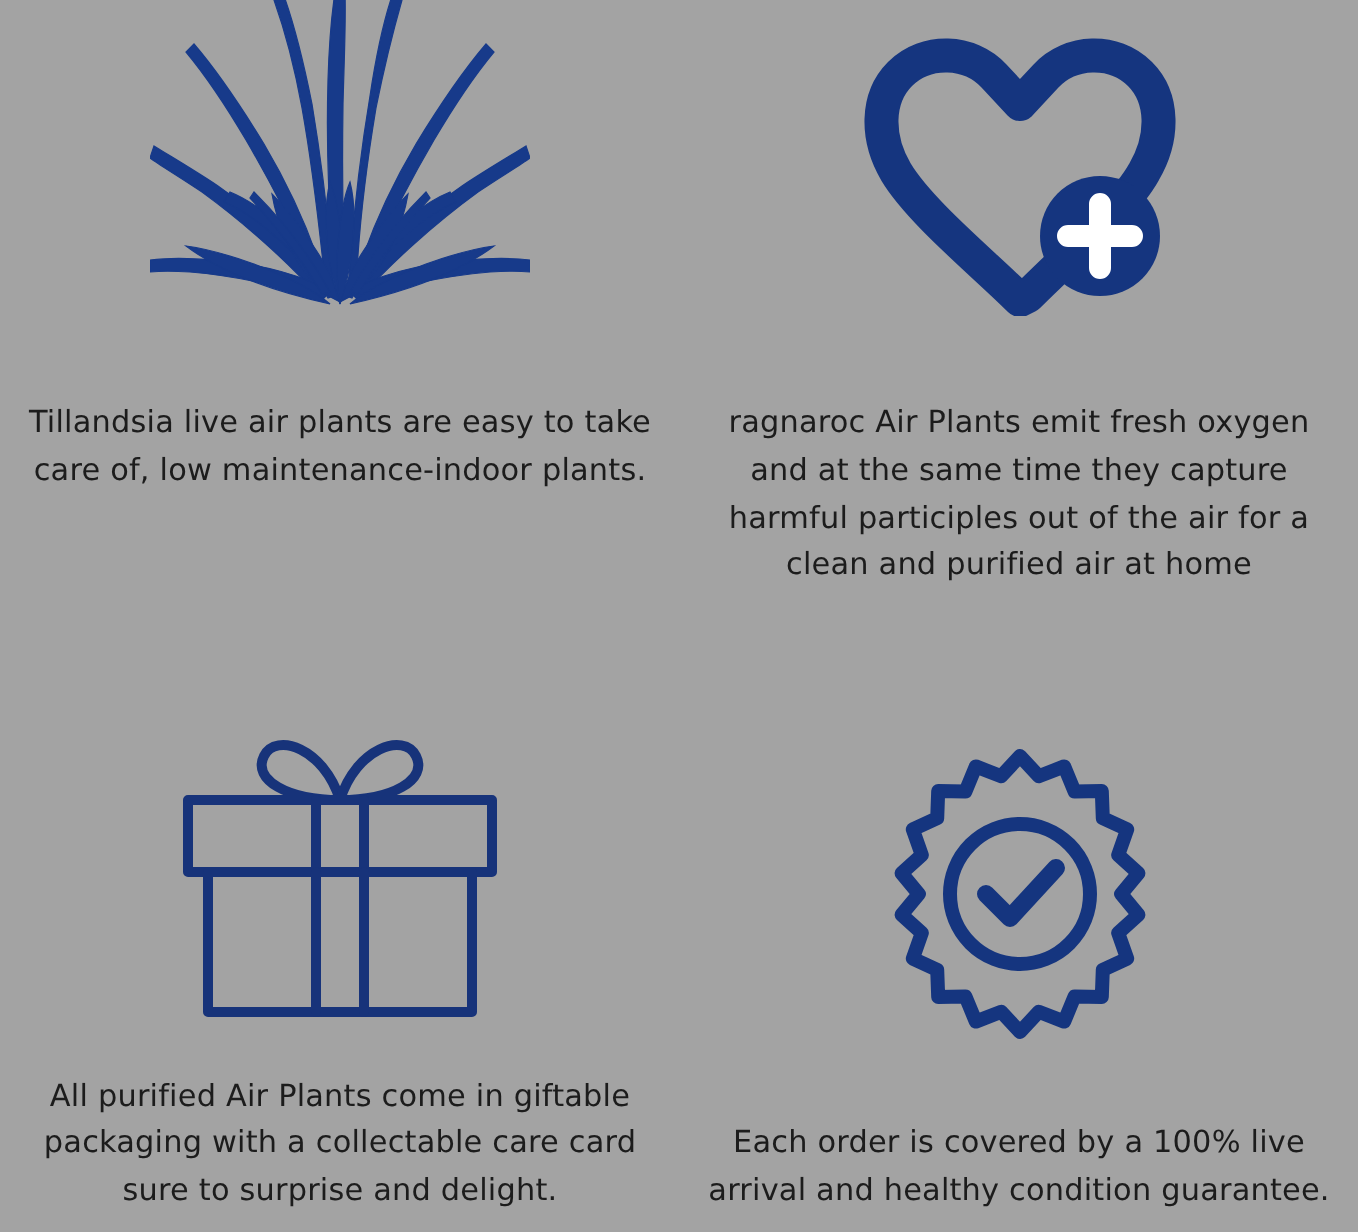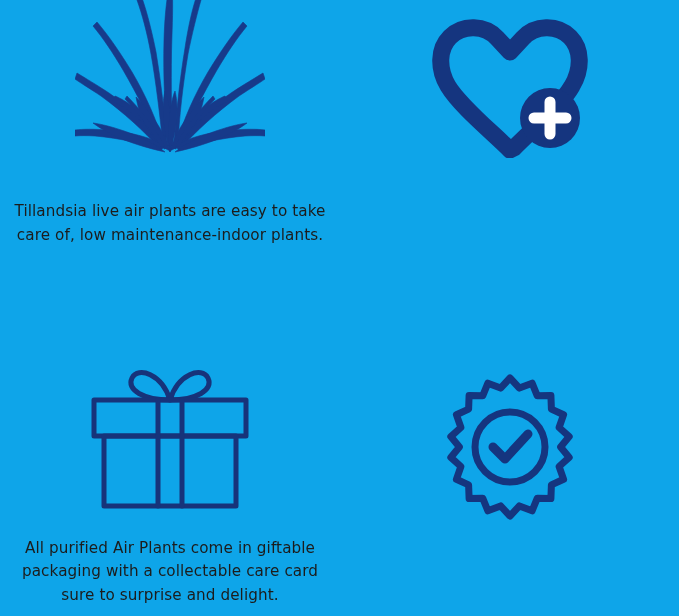--- a/index.html
+++ b/index.html
@@ -19,21 +19,21 @@
     width: 679px;
     height: 616px;
     display: grid;
     grid-template-columns: 340px 339px;
     grid-template-rows: 308px 308px;
     background: #ffffff;
   }
 
   .feature-panel {
     position: relative;
-    background: #0ea5e9;
+    background: #a3a3a3;
     display: block;
     overflow: hidden;
   }
 
   .icon-area {
     position: absolute;
     left: 0;
     right: 0;
     top: 0;
     height: 185px;
@@ -127,20 +127,24 @@
                  L 80 40
                  L 93 26
                  C 105 13 127 12 140 25
                  C 152 37 152 57 142 74
                  C 132 92 104 116 84 136 Z" fill="none" stroke="#15357F" stroke-width="17" stroke-linejoin="round" stroke-linecap="round"></path>
 
         <circle cx="120" cy="106" r="30" fill="#15357F"></circle>
         <path d="M120 90 L120 122 M104 106 L136 106" stroke="#ffffff" stroke-width="11" stroke-linecap="round"></path>
       </svg>
     </div>
+    <div class="panel-text">ragnaroc Air Plants emit fresh oxygen
+and at the same time they capture
+harmful participles out of the air for a
+clean and purified air at home</div>
   </div>
 
   <div class="feature-panel" id="panel-gift">
     <div class="icon-area">
       <svg class="icon-svg" width="160" height="146" viewBox="0 0 160 146" aria-hidden="true">
         <g fill="none" stroke="#17337A" stroke-width="5" stroke-linejoin="round" stroke-linecap="round">
 
           <path d="M80 36 C 72 10 48 2 42 14 C 36 26 54 36 80 36 Z"></path>
           <path d="M80 36 C 88 10 112 2 118 14 C 124 26 106 36 80 36 Z"></path>
 
@@ -172,15 +176,17 @@
                  L95.1 136.8 L82.4 131.9 L73 142 L63.6 131.9 L50.9 136.8
                  L45.7 124.2 L32.1 124.5 L31.6 110.9 L19.4 105.3 L23.9 92.5
                  L13.8 83.4 L22.4 73 L13.8 62.6 L23.9 53.5 L19.4 40.7
                  L31.6 35.1 L32.1 21.5 L45.7 21.8 L50.9 9.2 L63.6 14.1 Z" fill="none" stroke="#15357F" stroke-width="7" stroke-linejoin="round"></path>
 
         <circle cx="73" cy="73" r="35" fill="none" stroke="#15357F" stroke-width="7"></circle>
 
         <path d="M56 73 L68 85 L91 60" fill="none" stroke="#15357F" stroke-width="9" stroke-linecap="round" stroke-linejoin="round"></path>
       </svg>
     </div>
+    <div class="panel-text">Each order is covered by a 100% live
+arrival and healthy condition guarantee.</div>
   </div>
 
 </div>
 
 </body></html>

